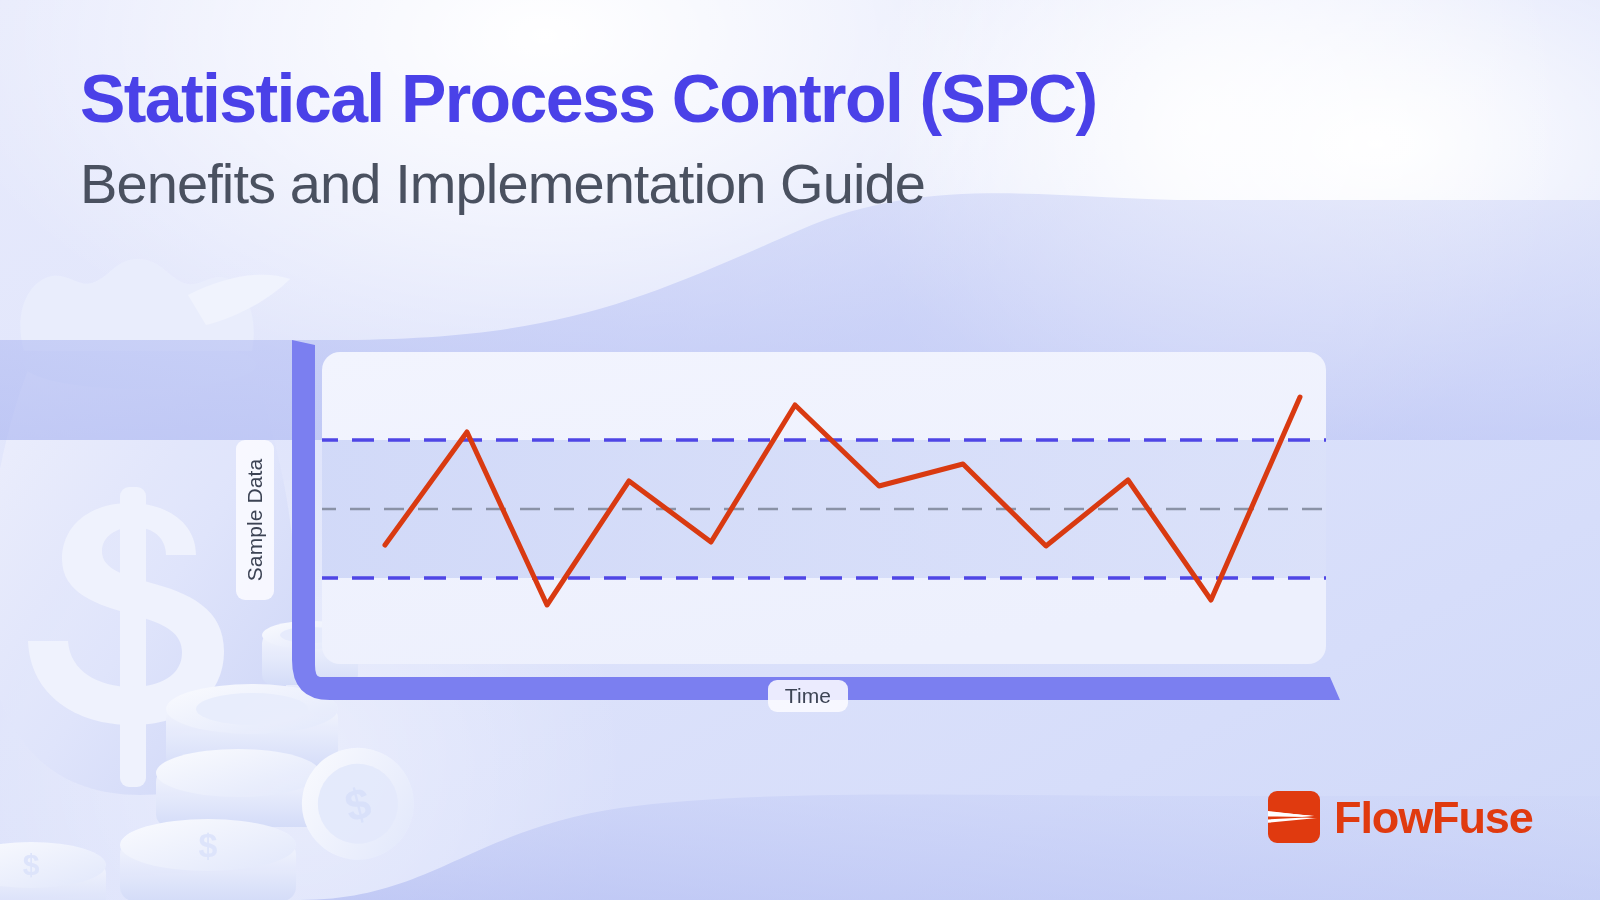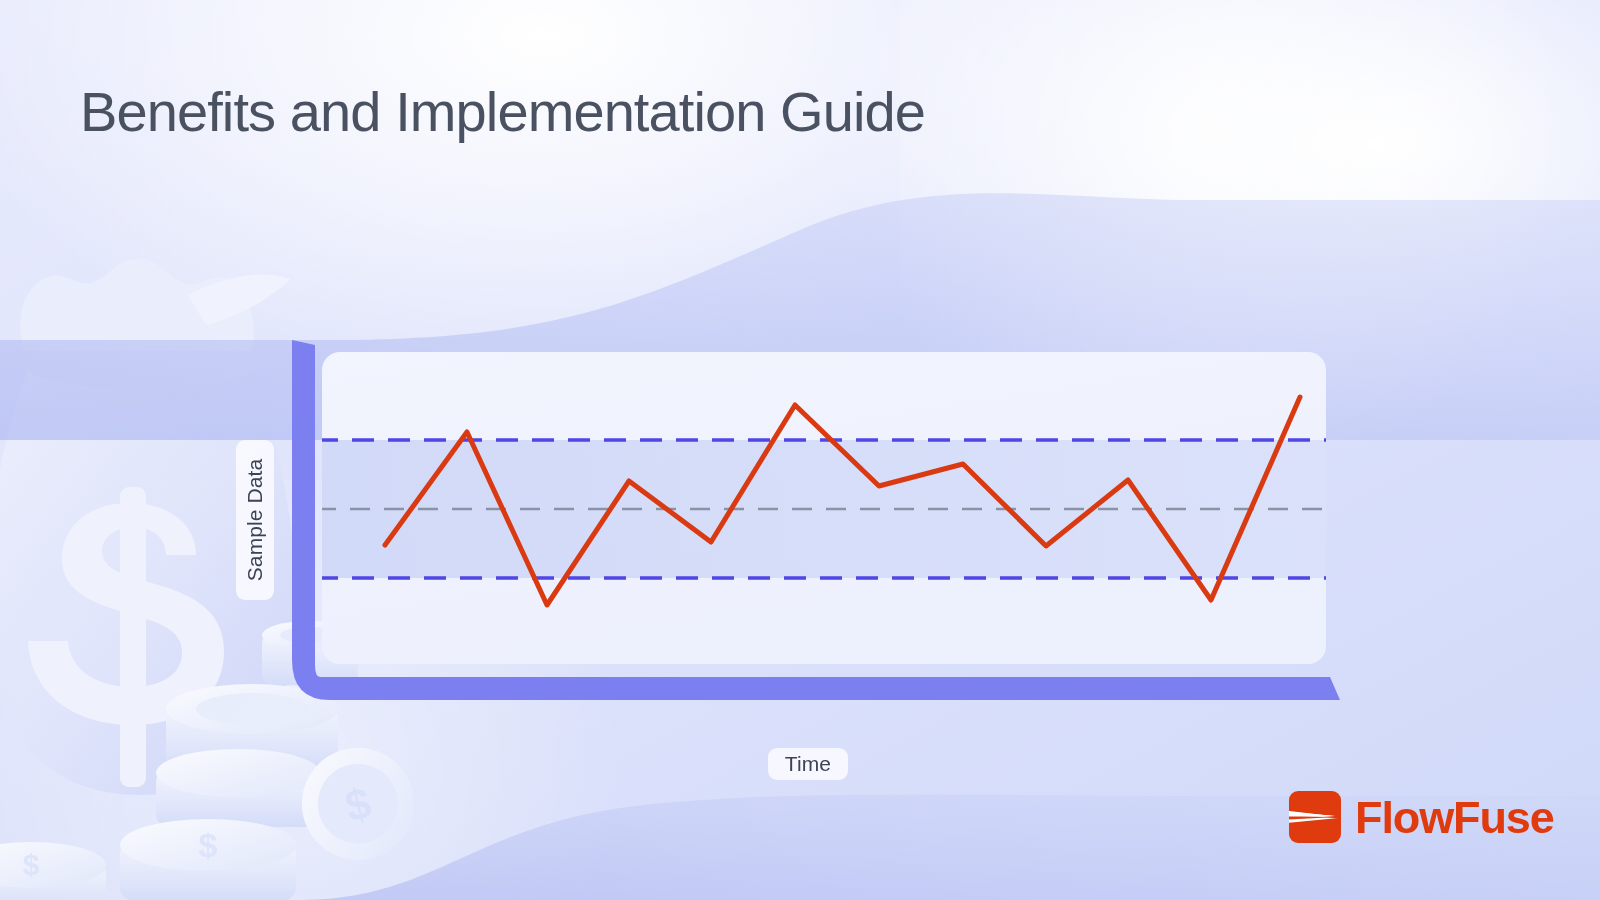--- a/index.html
+++ b/index.html
@@ -83,32 +83,31 @@
   .axis-label-y {
     left: 236px; top: 440px;
     width: 38px; height: 160px;
   }
   .axis-label-y span {
     transform: rotate(-90deg);
     white-space: nowrap;
     display: block;
   }
   .axis-label-x {
-    left: 768px; top: 748px;
+    left: 768px; top: 680px;
     width: 80px; height: 32px;
   }
 
   
   .logo {
     position: absolute;
     left: 1268px; top: 791px;
     display: flex;
     align-items: center;
     gap: 14px;
-    margin-left: 21px;
   }
   .logo-mark { width: 52px; height: 52px; display: block; }
   .logo-text {
     font-size: 45px;
     font-weight: 700;
     letter-spacing: -1.1px;
     color: #e03a0f;
     line-height: 1;
   }
 </style>
@@ -200,20 +199,21 @@
         <stop offset="100%" stop-color="#ccd4f7" stop-opacity="0.35"></stop>
       </linearGradient>
     </defs>
 
     <path d="M -20 340 L 330 340 C 560 340 640 300 800 230 C 930 172 1060 200 1200 200 L 1620 200 L 1620 440 L -20 440 Z" fill="url(#waveA)" opacity="0.75"></path>
 
     <path d="M 300 900 C 430 900 470 830 620 808 C 760 788 980 796 1200 796 L 1620 796 L 1620 920 L 300 920 Z" fill="url(#waveB)" opacity="0.8"></path>
   </svg>
 
   <div class="heading">
+    <div class="title">Statistical Process Control (SPC)</div>
     <div class="subtitle">Benefits and Implementation Guide</div>
   </div>
 
   <div class="chart-block">
     <svg viewBox="0 0 1600 900" width="1600" height="900">
       <defs>
         <linearGradient id="panelG" x1="0" y1="0" x2="0.5" y2="1">
           <stop offset="0%" stop-color="#f2f4fe"></stop>
           <stop offset="100%" stop-color="#edf0fd"></stop>
         </linearGradient>

